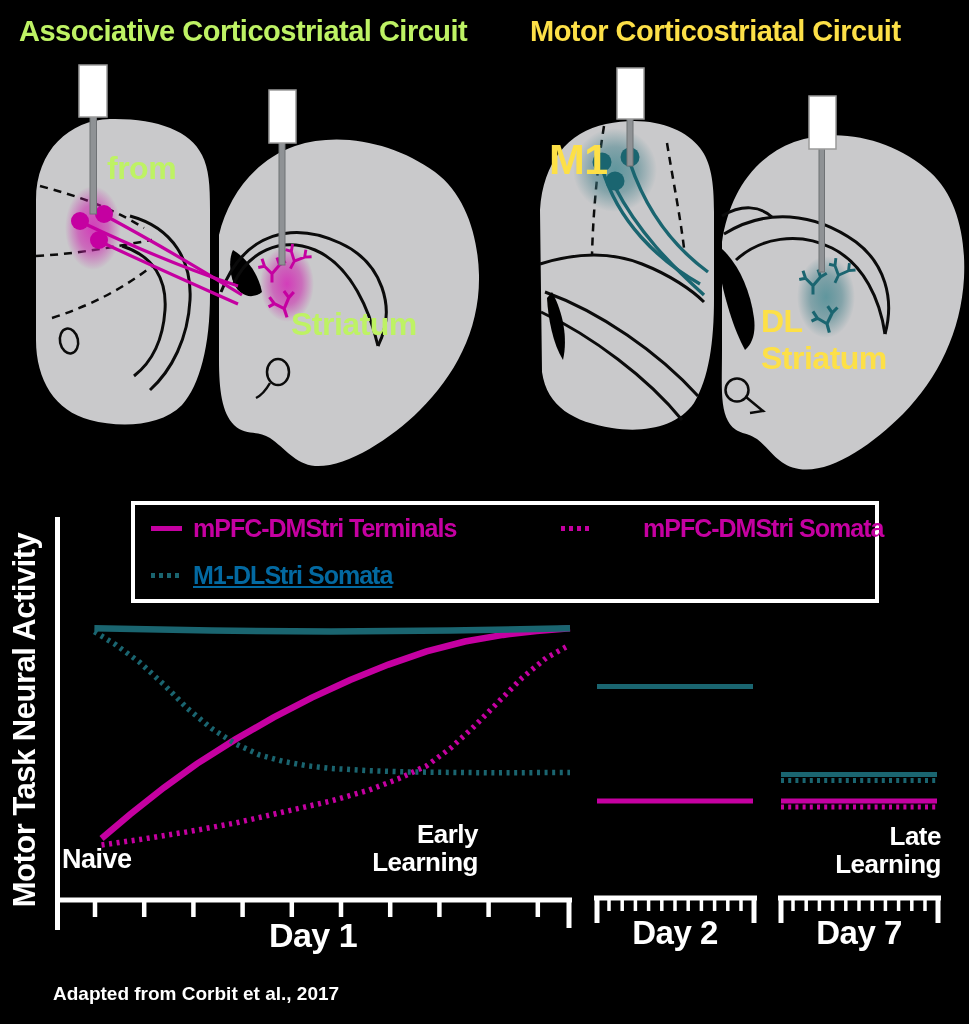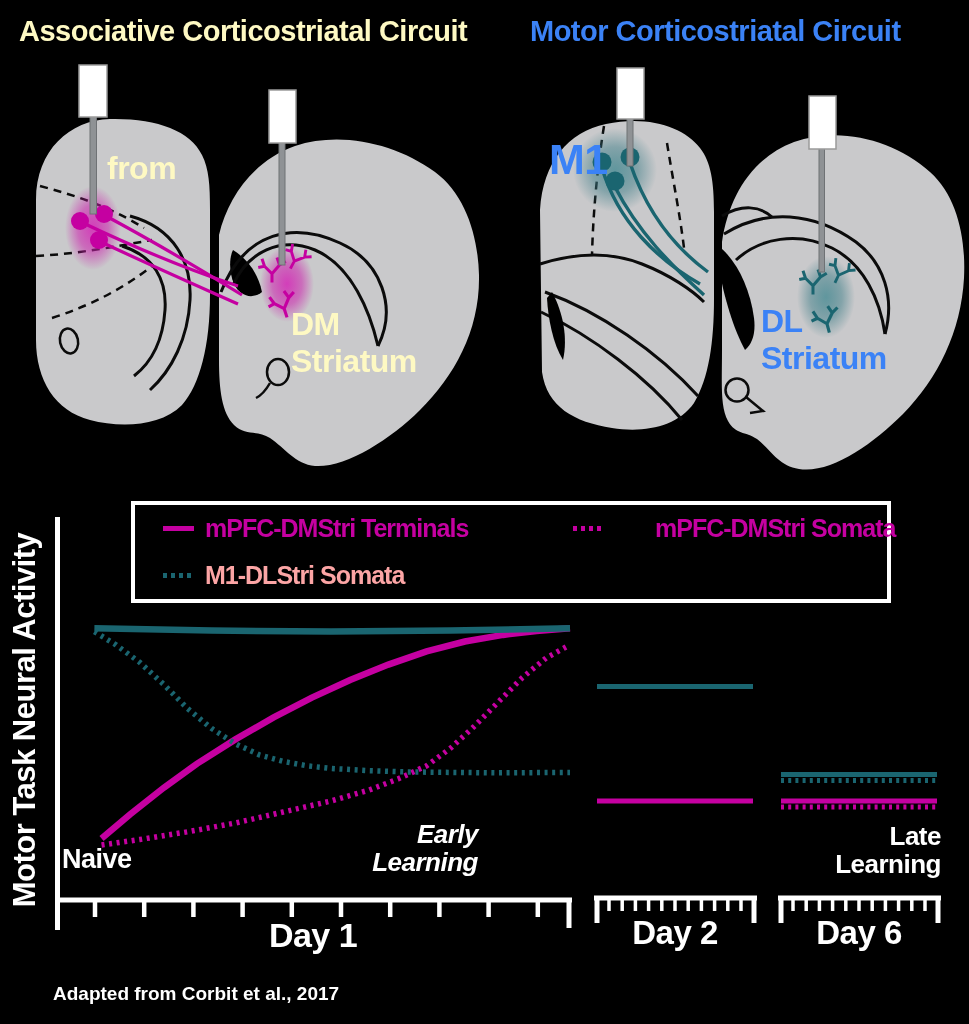--- a/index.html
+++ b/index.html
@@ -1,26 +1,26 @@
 <!DOCTYPE html>
 <html><head>
 <meta charset="utf-8">
 <style>
   html,body{margin:0;padding:0;background:#000;}
   #canvas{position:relative;width:969px;height:1024px;background:#000;overflow:hidden;
           font-family:"Liberation Sans",sans-serif;font-weight:bold;}
   .abs{position:absolute;}
-  .magenta{color:#fef9c3;}
-  .teal{color:#3b82f6;}
+  .magenta{color:#bef264;}
+  .teal{color:#fde047;}
   .white{color:#FFFFFF;}
   .panel-title{font-size:29px;letter-spacing:-0.5px;white-space:nowrap;}
   .region-label{font-size:32px;letter-spacing:-0.5px;line-height:37px;white-space:nowrap;}
   .legend-box{left:131px;top:501px;width:724px;height:94px;border:4px solid #fff;
               display:grid;grid-template-columns:410px auto;grid-template-rows:1fr 1fr;
-              align-items:center;padding-left:28px;box-sizing:content-box;}
+              align-items:center;padding-left:16px;box-sizing:content-box;}
   .legend-item{display:flex;align-items:center;gap:11px;}
   .legend-swatch{width:31px;height:5px;flex:0 0 auto;}
   .legend-label{font-size:25px;letter-spacing:-1px;white-space:nowrap;}
   .ylab{left:-185px;top:699px;width:420px;height:42px;transform:rotate(-90deg);
         text-align:center;line-height:42px;font-size:31px;letter-spacing:-0.5px;}
   .axis-annot{font-size:26px;line-height:28px;letter-spacing:-0.5px;}
   .day-label{font-size:34px;text-align:center;letter-spacing:-0.5px;}
   .caption{font-size:19px;letter-spacing:0px;margin-left:34px;}
   svg{display:block;}
 </style>
@@ -219,57 +219,56 @@
       <line x1="597" y1="686.6" x2="753" y2="686.6" stroke="#1A6570" stroke-width="5"></line>
       <line x1="781" y1="774.6" x2="937" y2="774.6" stroke="#1A6570" stroke-width="5"></line>
       <line x1="781" y1="780.6" x2="937" y2="780.6" stroke="#1A6570" stroke-width="5" stroke-dasharray="3 4.2"></line>
     </svg>
 
   <div class="abs panel-title magenta" style="left:19px;top:15px;">Associative Corticostriatal Circuit</div>
   <div class="abs panel-title teal" style="left:530px;top:15px;">Motor Corticostriatal Circuit</div>
 
   <div class="abs region-label magenta" style="left:107px;top:150px;">from</div>
   <div class="abs region-label magenta" style="left:291px;top:306px;">
-    <div>DM</div>
     <div>Striatum</div>
   </div>
 
   <div class="abs region-label teal" style="left:549px;top:141px;font-size:43px;">M1</div>
   <div class="abs region-label teal" style="left:761px;top:303px;">
     <div>DL</div>
     <div>Striatum</div>
   </div>
 
   <div class="abs legend-box">
     <div class="legend-item">
       <span class="legend-swatch" style="background: rgb(197, 0, 161);"></span>
       <span class="legend-label" style="color: rgb(197, 0, 161);">mPFC-DMStri Terminals</span>
     </div>
     <div class="legend-item">
       <span class="legend-swatch" style="background: repeating-linear-gradient(90deg, rgb(197, 0, 161) 0px, rgb(197, 0, 161) 4px, transparent 4px, transparent 8px);"></span>
       <span class="legend-label" style="color: rgb(197, 0, 161); margin-left: 40px;">mPFC-DMStri Somata</span>
     </div>
     <div class="legend-item">
       <span class="legend-swatch" style="background: repeating-linear-gradient(90deg, rgb(26, 101, 112) 0px, rgb(26, 101, 112) 4px, transparent 4px, transparent 8px);"></span>
-      <span class="legend-label" style="color: #fca5a5;">M1-DLStri Somata</span>
+      <span class="legend-label" style="color: #0369a1; text-decoration: underline;">M1-DLStri Somata</span>
     </div>
   </div>
 
   <div class="abs ylab white">Motor Task Neural Activity</div>
 
   <div class="abs axis-annot white" style="left:62px;top:845px;font-size:27px;">Naive</div>
 
-  <div class="abs axis-annot white" style="left:318px;top:820px;width:160px;text-align:right;font-style:italic;">
+  <div class="abs axis-annot white" style="left:318px;top:820px;width:160px;text-align:right;">
     <div>Early</div>
     <div>Learning</div>
   </div>
 
   <div class="abs axis-annot white" style="left:781px;top:822px;width:160px;text-align:right;">
     <div>Late</div>
     <div>Learning</div>
   </div>
 
   <div class="abs day-label white" style="left:213px;top:916px;width:200px;">Day 1</div>
   <div class="abs day-label white" style="left:575px;top:914px;width:200px;font-size:33px;">Day 2</div>
-  <div class="abs day-label white" style="left:759px;top:914px;width:200px;font-size:33px;">Day 6</div>
+  <div class="abs day-label white" style="left:759px;top:914px;width:200px;font-size:33px;">Day 7</div>
 
   <div class="abs caption white" style="left:19px;top:983px;">Adapted from Corbit et al., 2017</div>
 </div>
 
 </body></html>

